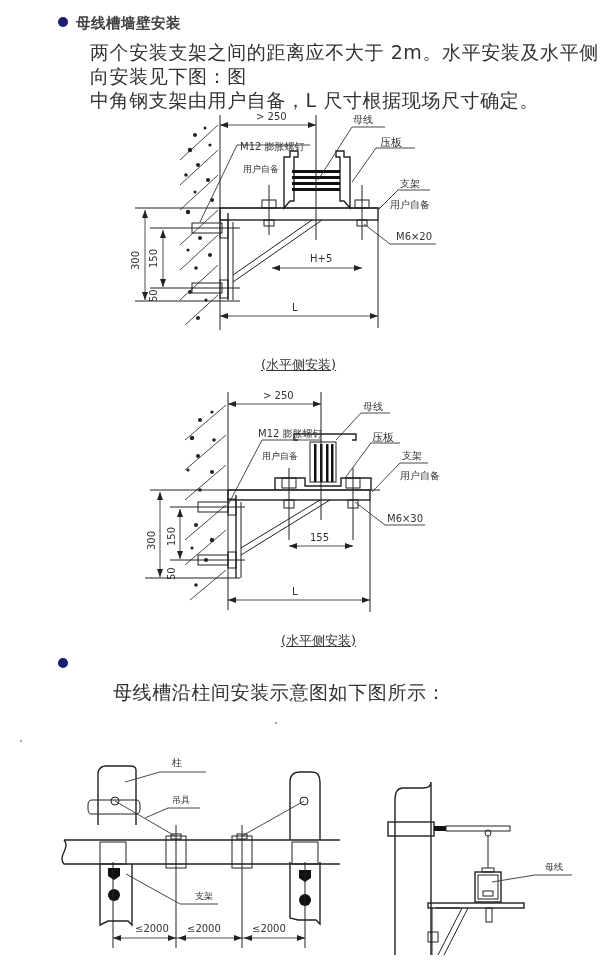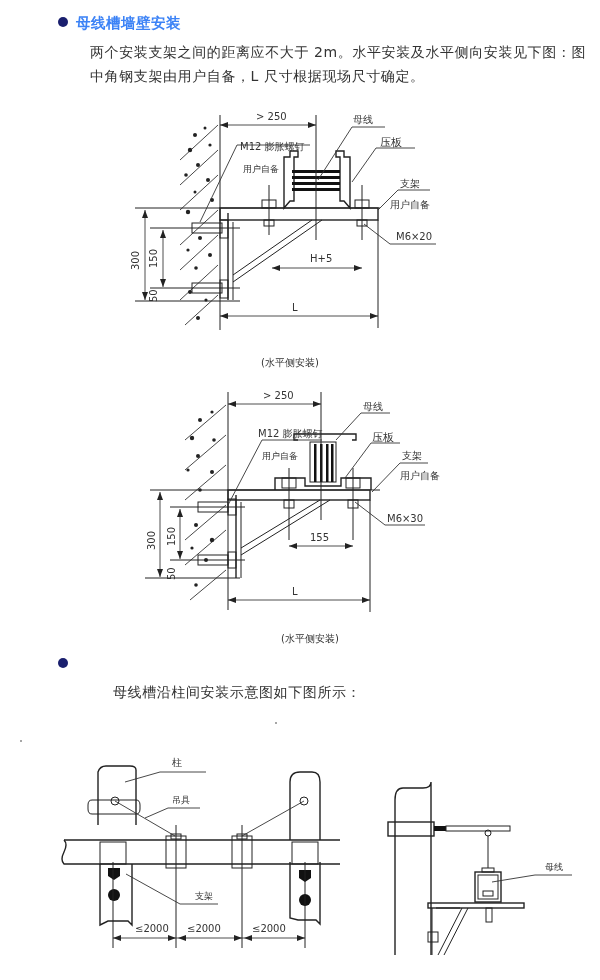--- a/index.html
+++ b/index.html
@@ -1,21 +1,21 @@
 <!DOCTYPE html>
 <html><head>
 <meta charset="utf-8">
 <style>
   html, body { margin:0; padding:0; background:#ffffff; }
   body { width:600px; height:980px; position:relative; overflow:hidden;
          font-family:"DejaVu Sans","Liberation Sans",sans-serif; color:#222; }
-  .section-title { position:absolute; left:58px; font-size:14.5px; color:#3b82f6; font-weight:bold; letter-spacing:0.5px; }
+  .section-title { position:absolute; left:58px; font-size:14.5px; color:#404040; font-weight:bold; letter-spacing:0.5px; }
   .section-title .bullet { display:inline-block; width:10px; height:10px; border-radius:50%; background:#1a1f6e; margin-right:8px; vertical-align:1px; }
-  .para { position:absolute; left:90px; font-size:14px; color:#333; letter-spacing:0.6px; line-height:24px; }
-  .caption { position:absolute; font-size:10px; color:#333; }
+  .para { position:absolute; left:90px; font-size:19px; color:#333; letter-spacing:0.6px; line-height:24px; }
+  .caption { position:absolute; font-size:13px; color:#333;text-decoration:underline; }
   svg { position:absolute; left:0; top:0; }
   svg text { font-family:"DejaVu Sans","Liberation Sans",sans-serif; fill:#333; }
   .ln { stroke:#222; stroke-width:1; fill:none; }
   .thk { stroke:#222; stroke-width:1.4; fill:none; }
   .ld { stroke:#333; stroke-width:0.9; fill:none; }
   .ulr { stroke:#333; stroke-width:0.9; }
   .dim { stroke:#222; stroke-width:0.8; fill:none; }
 </style>
 </head>
 <body>

